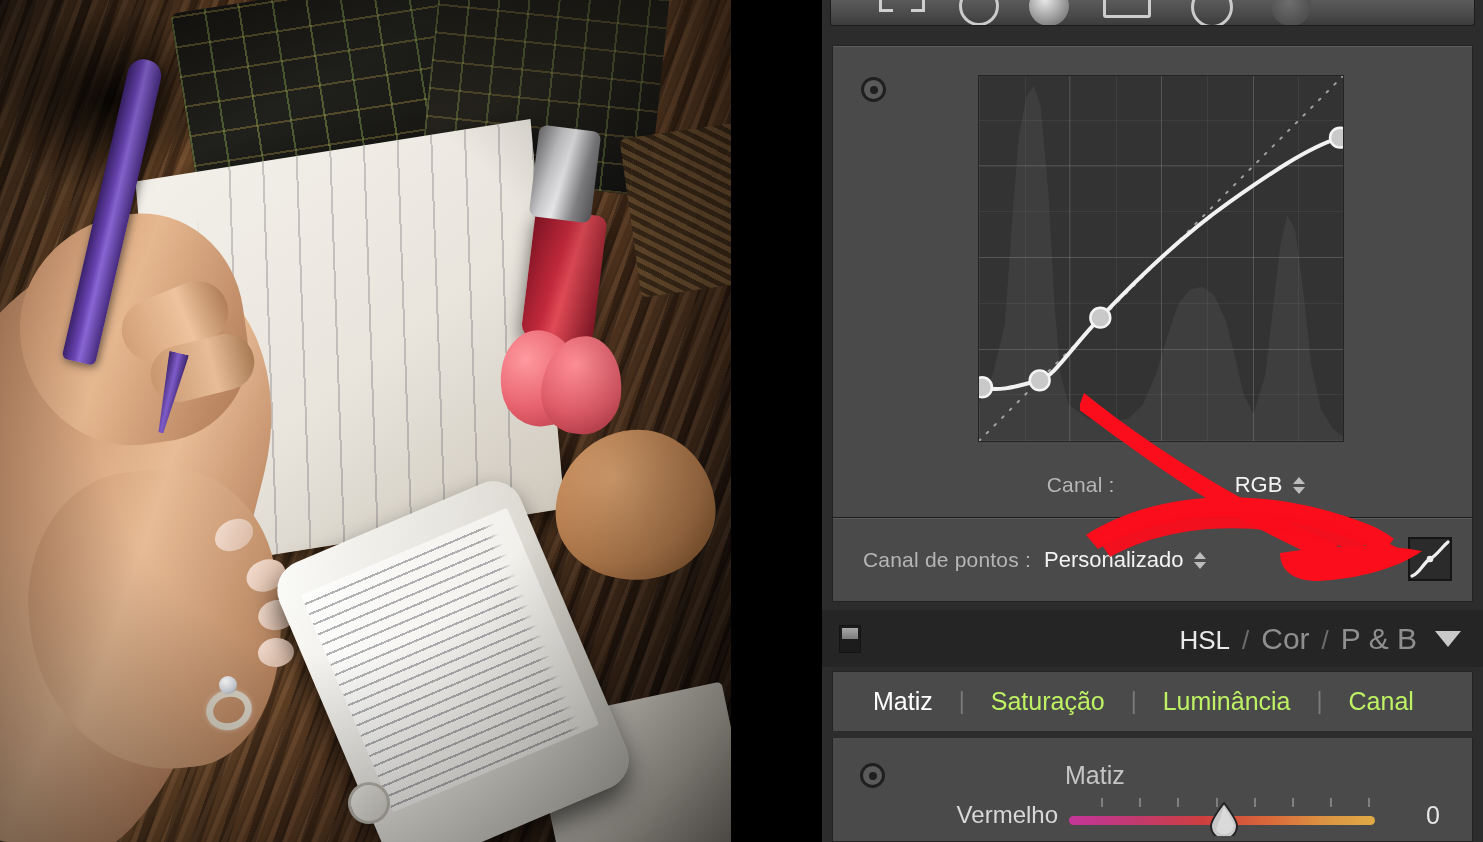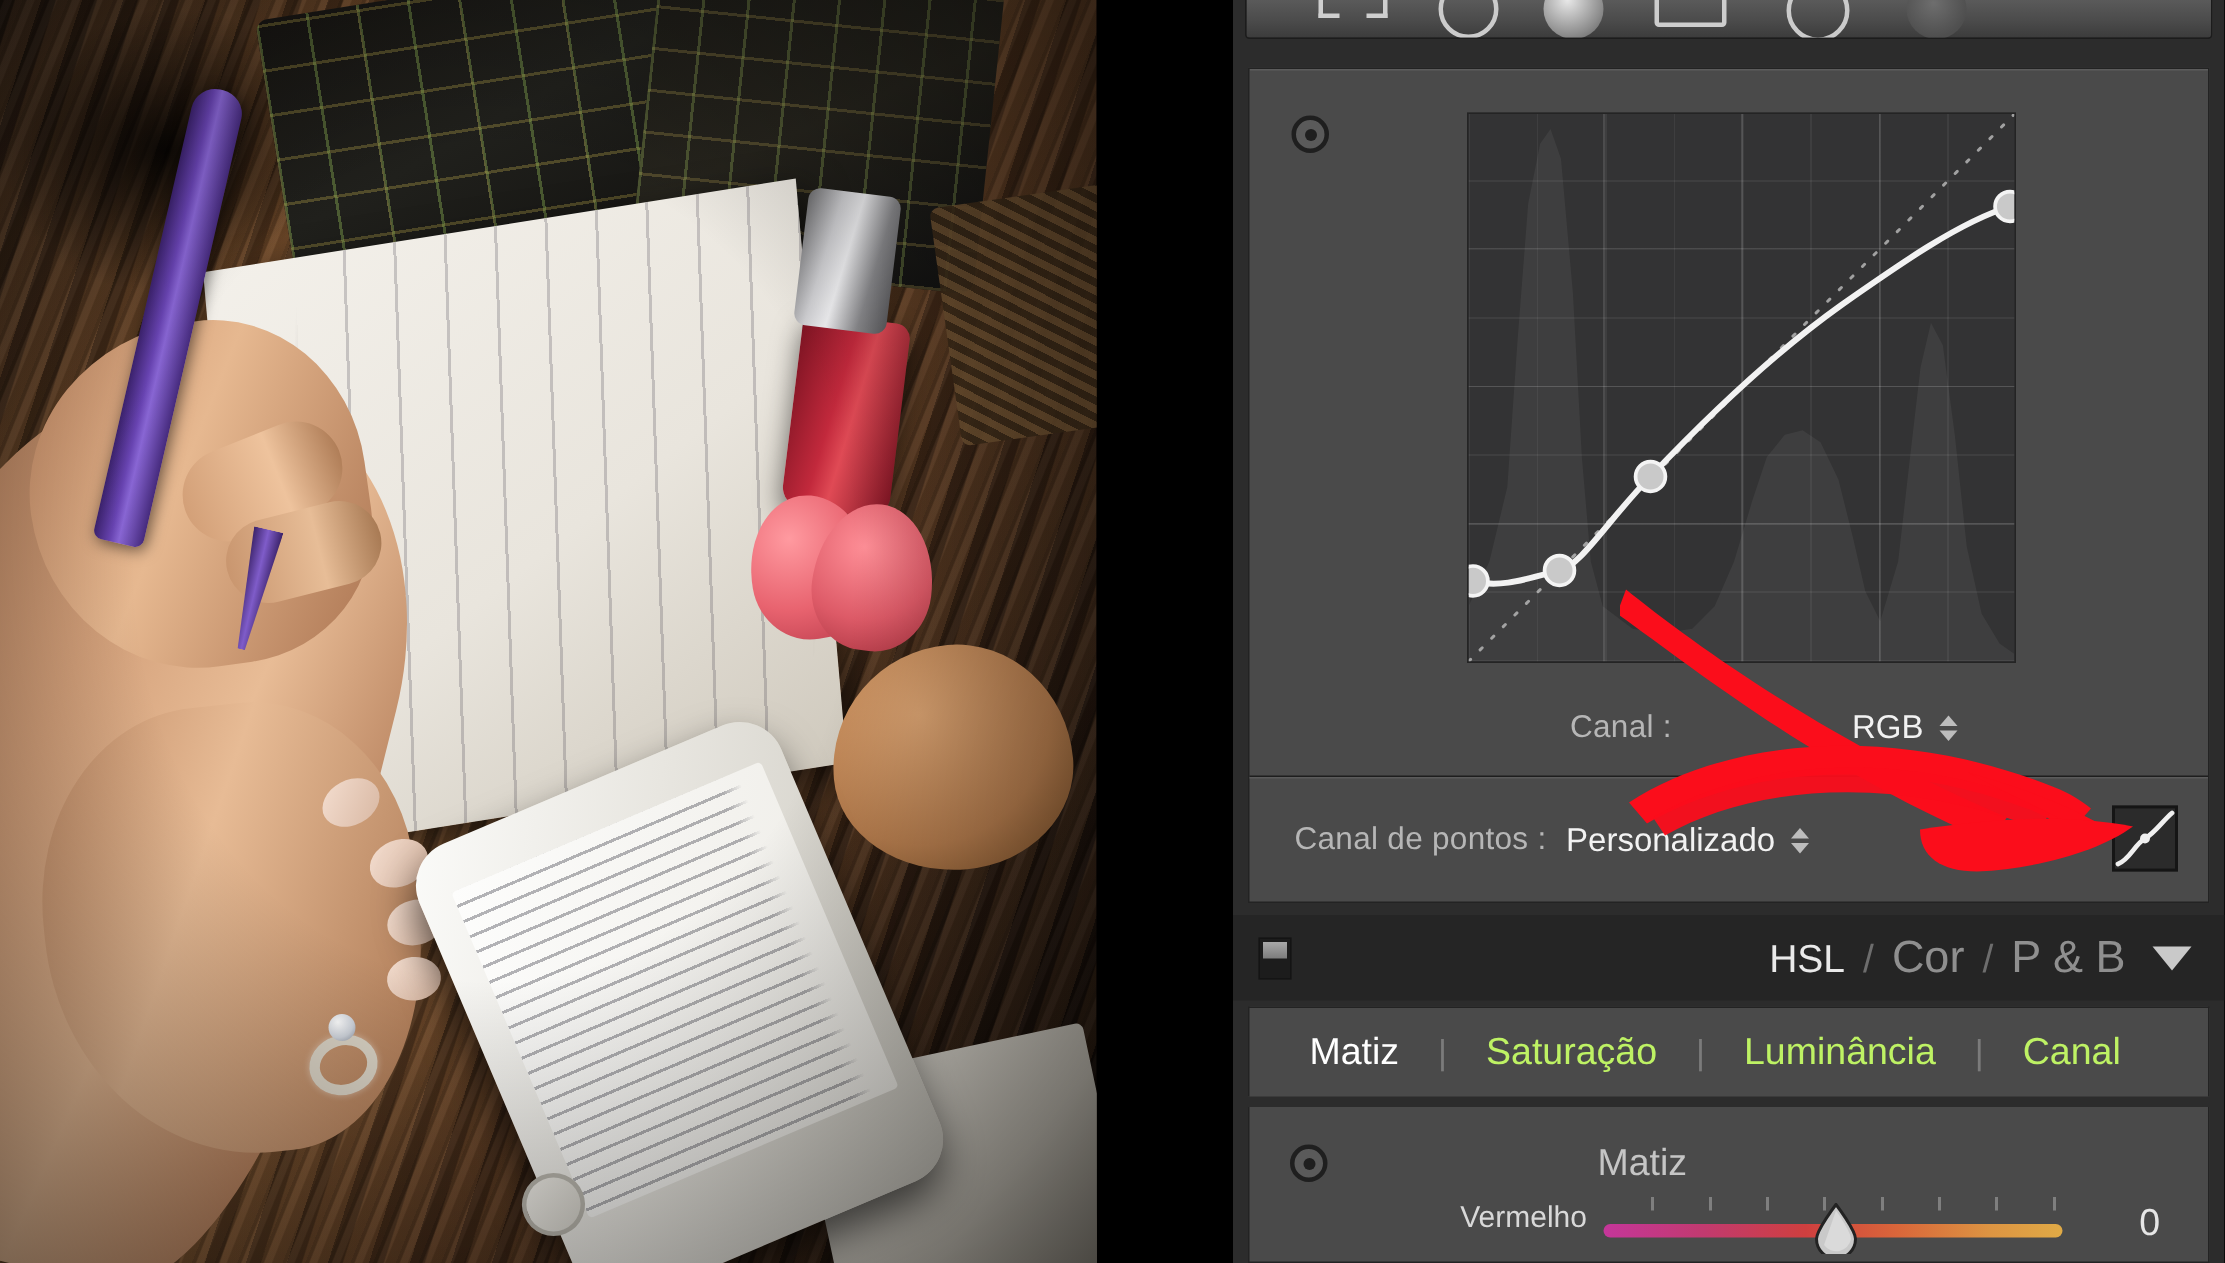--- a/index.html
+++ b/index.html
@@ -359,21 +359,21 @@
   }
   #matiz-target::after { content:""; width: 8px; height: 8px; border-radius: 50%; background: #1f1f1f; }
   #matiz-title {
     position: absolute; left: 232px; top: 23px; font-size: 25px; color: #c5c5c5;
   }
   #slider-row {
     position: absolute; left: 0; right: 0; top: 60px; height: 44px;
   }
   #slider-name {
     position: absolute; left: 110px; top: 3px; width: 115px; text-align: right;
-    font-size: 20px; color: #d8d8d8;
+    font-size: 24px; color: #d8d8d8;
   }
   #slider-track-wrap { position: absolute; left: 236px; top: 0px; width: 306px; height: 40px; }
   #slider-ticks {
     position: absolute; left: 0; top: 0; width: 100%; height: 9px;
     background: repeating-linear-gradient(90deg,
       rgba(0,0,0,0) 0 32px, #7f7f7f 32px 34px, rgba(0,0,0,0) 34px 38.2px);
   }
   #slider-track {
     position: absolute; left: 0; top: 18px; width: 100%; height: 9px;
     border-radius: 5px;

